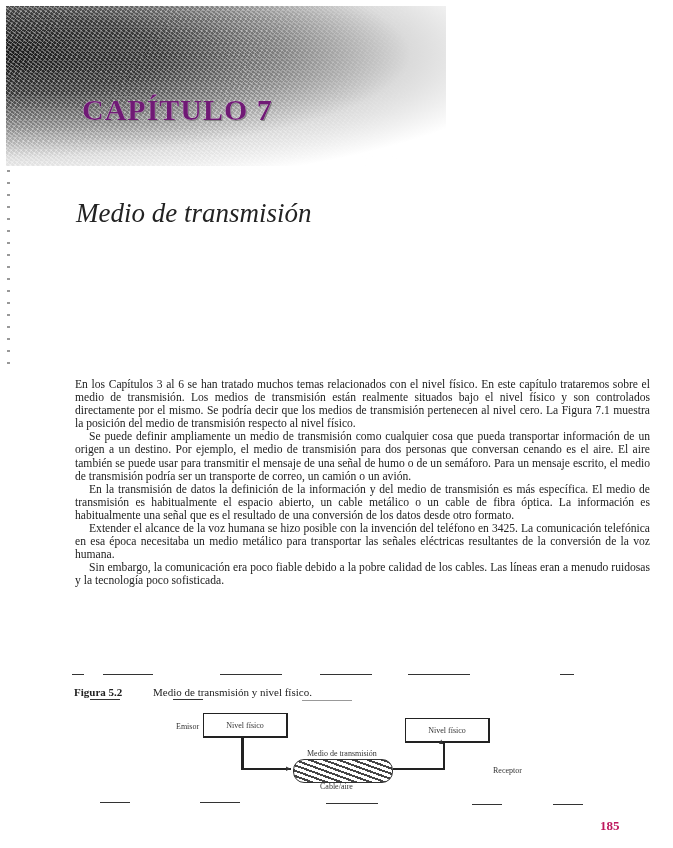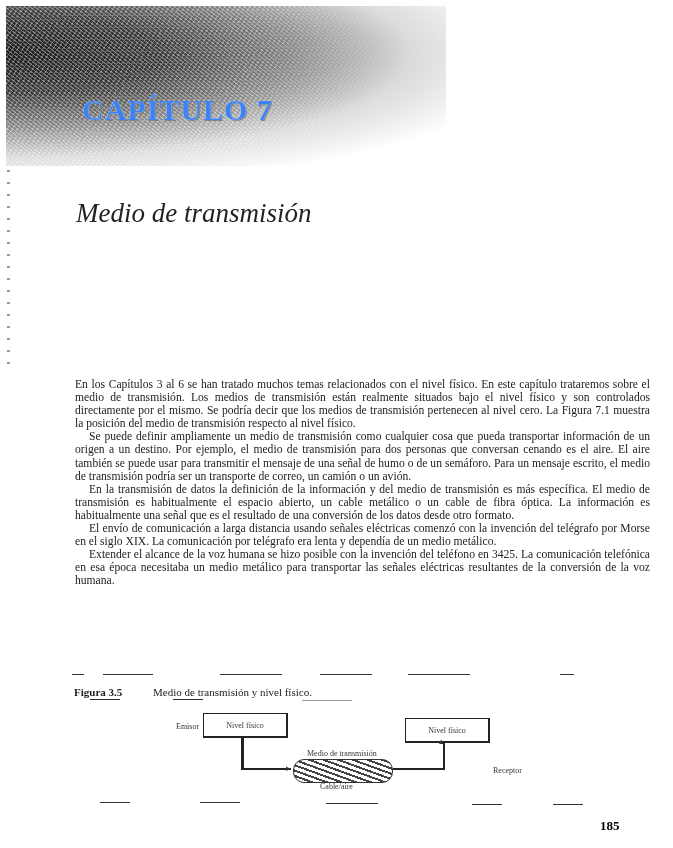--- a/index.html
+++ b/index.html
@@ -5,65 +5,65 @@
   html, body { margin: 0; padding: 0; background: #ffffff; }
   body { width: 673px; height: 848px; position: relative; overflow: hidden; font-family: "Liberation Serif", "DejaVu Serif", serif; color: #111; }
   .banner { position: absolute; left: 6px; top: 6px; width: 440px; height: 160px;
     background: radial-gradient(ellipse at 0% 30%, #1a1a1a 0%, #3a3a3a 25%, rgba(80,80,80,0.7) 45%, rgba(150,150,150,0.35) 65%, rgba(255,255,255,0) 85%);
   }
   .banner::after { content: ""; position: absolute; inset: 0;
     background-image: repeating-linear-gradient(37deg, rgba(255,255,255,0.35) 0 1px, transparent 1px 3px), repeating-linear-gradient(-53deg, rgba(255,255,255,0.25) 0 1px, transparent 1px 4px);
     -webkit-mask-image: linear-gradient(90deg, #000 0%, #000 55%, transparent 95%);
     mask-image: linear-gradient(90deg, #000 0%, #000 55%, transparent 95%);
   }
-  .chapter-label { position: absolute; left: 82px; top: 93px; font-size: 30px; font-weight: bold; letter-spacing: 1px; color: #3b82f6;
+  .chapter-label { position: absolute; left: 82px; top: 93px; font-size: 30px; font-weight: bold; letter-spacing: 1px; color: #701a75;
     text-shadow: 0 0 1px #fff, 1px 1px 0 #777; }
   .left-dots { position: absolute; left: 7px; top: 170px; width: 3px; height: 200px;
     background: repeating-linear-gradient(180deg, #555 0 2px, transparent 2px 12px); opacity: 0.6; }
   .chapter-title { position: absolute; left: 76px; top: 198px; font-size: 27px; font-style: italic; color: #222; }
   .body-text { position: absolute; left: 75px; top: 330px; width: 575px; font-size: 11.6px; line-height: 13.1px; text-align: justify; color: #222; margin-top: 48px; }
   .body-text p { margin: 0 0 0 0; text-indent: 14px; }
   .body-text p.first { text-indent: 0; }
   .rule { position: absolute; height: 1px; background: #333; }
   .figure-caption { position: absolute; left: 74px; top: 686px; font-size: 11px; color: #222; }
   .figure-caption .num { font-weight: bold; margin-right: 28px; }
   .figure-caption .desc { }
   .box { position: absolute; border: 1px solid #222; border-bottom-width: 2px; border-right-width: 2px; font-size: 8px; display: flex; align-items: center; justify-content: center; color: #333; }
   .lbl { position: absolute; font-size: 8px; color: #333; text-align: center; }
   .line { position: absolute; background: #222; }
   .cable { position: absolute; left: 293px; top: 759px; width: 98px; height: 22px; border: 1px solid #333; border-radius: 11px;
     background: repeating-linear-gradient(20deg, #444 0 2px, #fff 2px 5px); }
-  .page-number { position: absolute; left: 600px; top: 818px; font-size: 13px; font-weight: bold; color: #000000; text-align: center; }
+  .page-number { position: absolute; left: 600px; top: 818px; font-size: 13px; font-weight: bold; color: #be185d; text-align: center; }
 </style>
 </head>
 <body>
 
 <div class="banner"></div>
 <div class="chapter-label">CAPÍTULO 7</div>
 <div class="left-dots"></div>
 
 <h1 class="chapter-title" style="margin:0;font-weight:normal;">Medio de transmisión</h1>
 
 <div class="body-text">
   <p class="first">En los Capítulos 3 al 6 se han tratado muchos temas relacionados con el nivel físico. En este capítulo trataremos sobre el medio de transmisión. Los medios de transmisión están realmente situados bajo el nivel físico y son controlados directamente por el mismo. Se podría decir que los medios de transmisión pertenecen al nivel cero. La Figura 7.1 muestra la posición del medio de transmisión respecto al nivel físico.</p>
   <p>Se puede definir ampliamente un medio de transmisión como cualquier cosa que pueda transportar información de un origen a un destino. Por ejemplo, el medio de transmisión para dos personas que conversan cenando es el aire. El aire también se puede usar para transmitir el mensaje de una señal de humo o de un semáforo. Para un mensaje escrito, el medio de transmisión podría ser un transporte de correo, un camión o un avión.</p>
   <p>En la transmisión de datos la definición de la información y del medio de transmisión es más específica. El medio de transmisión es habitualmente el espacio abierto, un cable metálico o un cable de fibra óptica. La información es habitualmente una señal que es el resultado de una conversión de los datos desde otro formato.</p>
-  <p>El envío de comunicación a larga distancia usando señales eléctricas comenzó con la invención del telégrafo por Morse en el siglo XIX. La comunicación por telégrafo era lenta y dependía de un medio metálico.</p>
   <p>Extender el alcance de la voz humana se hizo posible con la invención del teléfono en 3425. La comunicación telefónica en esa época necesitaba un medio metálico para transportar las señales eléctricas resultantes de la conversión de la voz humana.</p>
+  <p>Sin embargo, la comunicación era poco fiable debido a la pobre calidad de los cables. Las líneas eran a menudo ruidosas y la tecnología poco sofisticada.</p>
 </div>
 
 <div class="rule" style="left:72px;top:674px;width:12px;"></div>
 <div class="rule" style="left:103px;top:674px;width:50px;"></div>
 <div class="rule" style="left:220px;top:674px;width:62px;"></div>
 <div class="rule" style="left:320px;top:674px;width:52px;"></div>
 <div class="rule" style="left:408px;top:674px;width:62px;"></div>
 <div class="rule" style="left:560px;top:674px;width:14px;"></div>
 
 <div class="figure-caption">
-  <span class="num">Figura 3.5</span>
+  <span class="num">Figura 5.2</span>
   <span class="desc">Medio de transmisión y nivel físico.</span>
 </div>
 
 <div class="rule" style="left:90px;top:699px;width:30px;"></div>
 <div class="rule" style="left:173px;top:699px;width:30px;"></div>
 <div class="rule" style="left:302px;top:700px;width:50px;opacity:.5"></div>
 
 <div class="lbl" style="left:176px;top:722px;">Emisor</div>
 <div class="box" style="left:203px;top:713px;width:82px;height:22px;">
   <span>Nivel físico</span>

